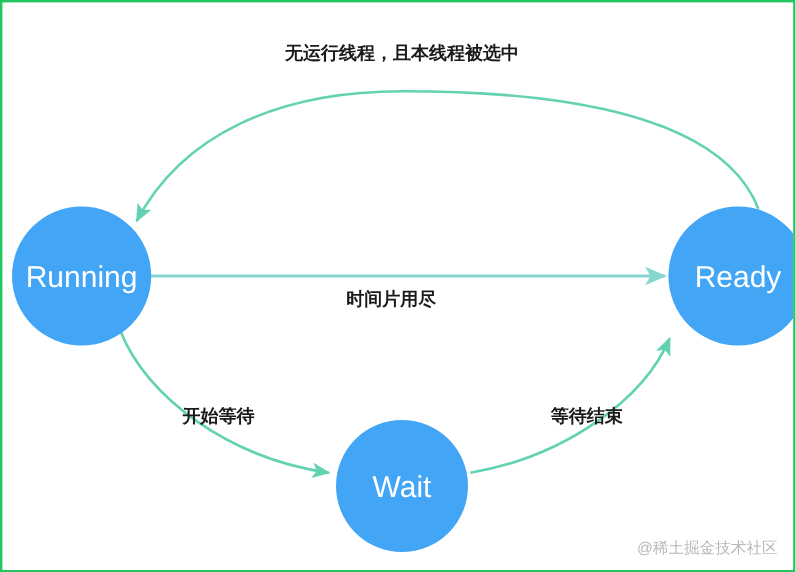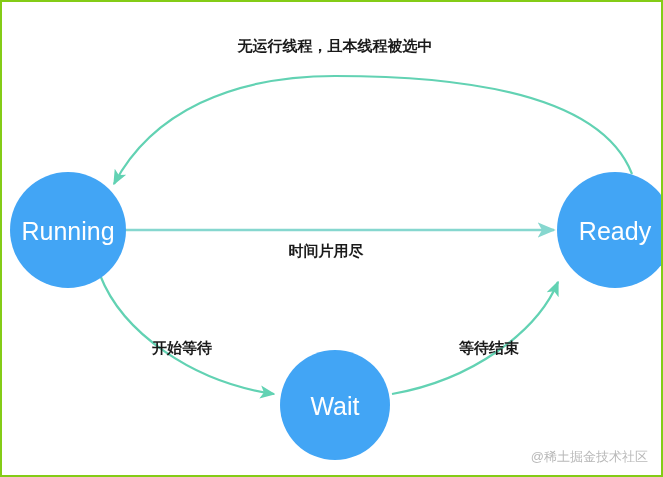--- a/index.html
+++ b/index.html
@@ -5,21 +5,21 @@
   html, body {
     margin: 0;
     padding: 0;
     background: #ffffff;
   }
   #page {
     position: relative;
     width: 663px;
     height: 477px;
     background: #ffffff;
-    border: 2px solid #84cc16;
+    border: 2px solid #22c55e;
     box-sizing: border-box;
     overflow: hidden;
     font-family: "Liberation Sans", "DejaVu Sans", sans-serif;
   }
   #diagram-svg {
     position: absolute;
     left: 0;
     top: 0;
     width: 663px;
     height: 477px;

